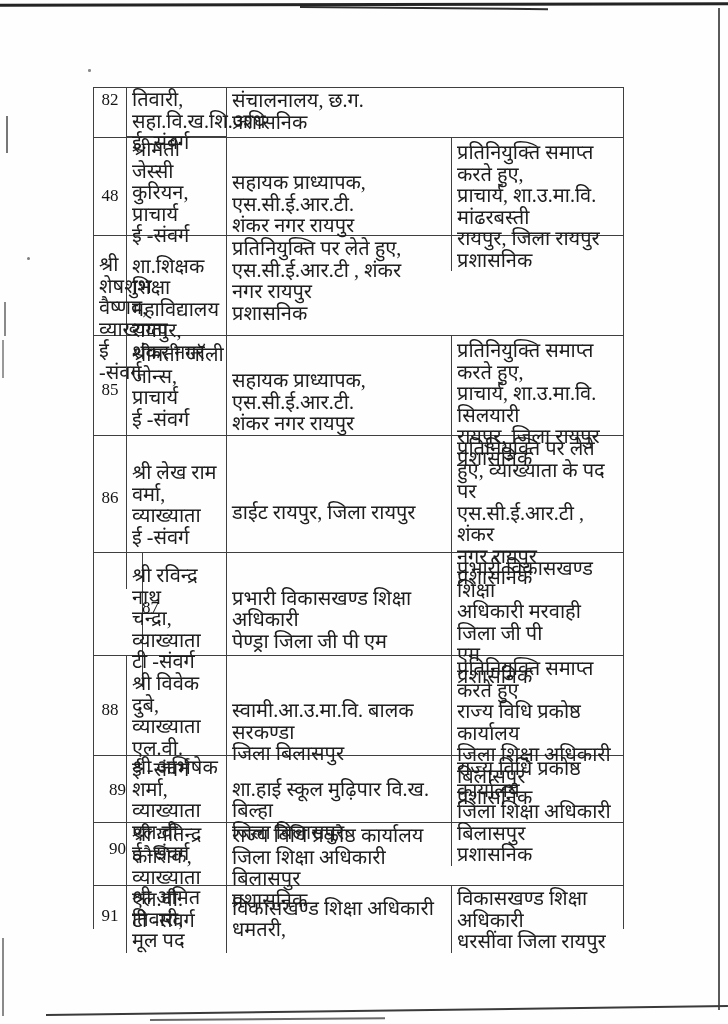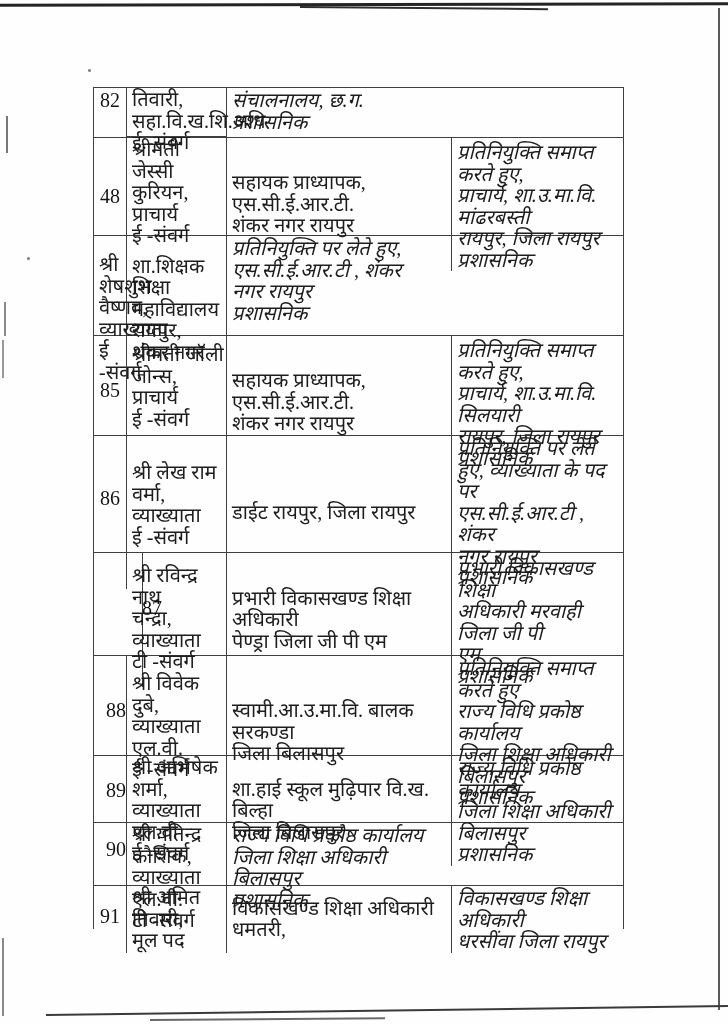--- a/index.html
+++ b/index.html
@@ -47,33 +47,33 @@
   .t-row:nth-child(5){height:117px;}
   .t-row:nth-child(6){height:103px;}
   .t-row:nth-child(7){height:100px;}
   .t-row:nth-child(8){height:67px;}
   .t-row:nth-child(9){height:63px;}
   .t-row:nth-child(10){height:43px;}
 
   .cell{box-sizing:border-box;white-space:pre-line;
     font-size:20px;line-height:21.5px;overflow:visible;}
   .c-sn{border-right:1.5px solid #3f3f3f;text-align:center;
-    font-size:20px;line-height:20px;color:#151515;padding-top:2px;}
+    font-size:17px;line-height:20px;color:#151515;padding-top:2px;}
   .c-name{border-right:1.5px solid #3f3f3f;padding:1px 1px 0 5px;}
   .c-post{border-right:1.5px solid #3f3f3f;padding:1px 2px 1px 5px;
     display:flex;align-items:center;}
-  .c-rem{padding:2px 2px 0 5px;font-style:italic;}
+  .c-rem{padding:2px 2px 0 5px;}
 
   
   .t-row:nth-child(2) .c-sn{padding-top:48px;}
   .t-row:nth-child(3) .c-sn{padding-top:42px;}
   .t-row:nth-child(4) .c-sn{padding-top:44px;}
   .t-row:nth-child(5) .c-sn{padding-top:52px;}
   .t-row:nth-child(6) .c-sn{padding-top:45px;margin-left:48px;}
-  .t-row:nth-child(7) .c-sn{padding-top:44px;text-align:right;}
+  .t-row:nth-child(7) .c-sn{padding-top:44px;}
   .t-row:nth-child(8) .c-sn{padding-top:24px;text-align:right;}
   .t-row:nth-child(9) .c-sn{padding-top:16px;text-align:right;}
   .t-row:nth-child(10) .c-sn{padding-top:20px;}
 
   
   .t-row:nth-child(3) .c-name{padding-top:18px;}
   .t-row:nth-child(4) .c-name{padding-top:8px;}
   .t-row:nth-child(5) .c-name{padding-top:26px;}
   .t-row:nth-child(6) .c-name{padding-top:12px;}
   .t-row:nth-child(7) .c-name{padding-top:17px;}

